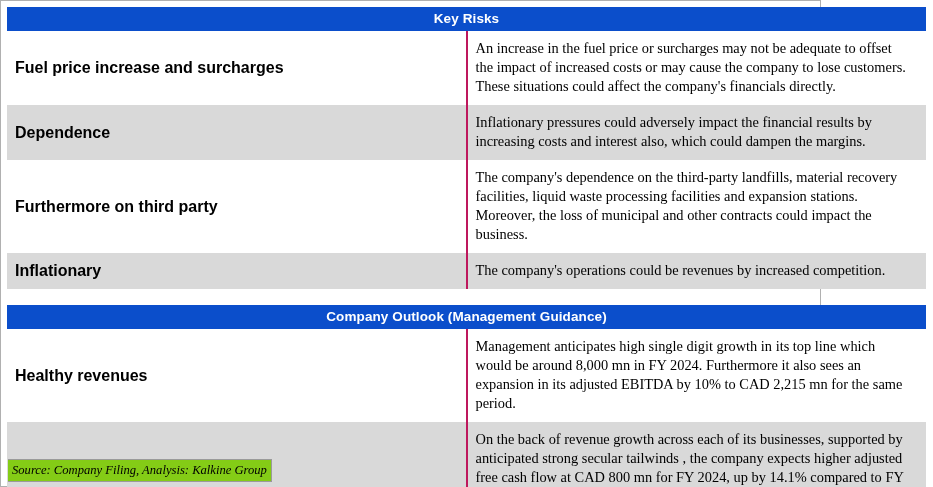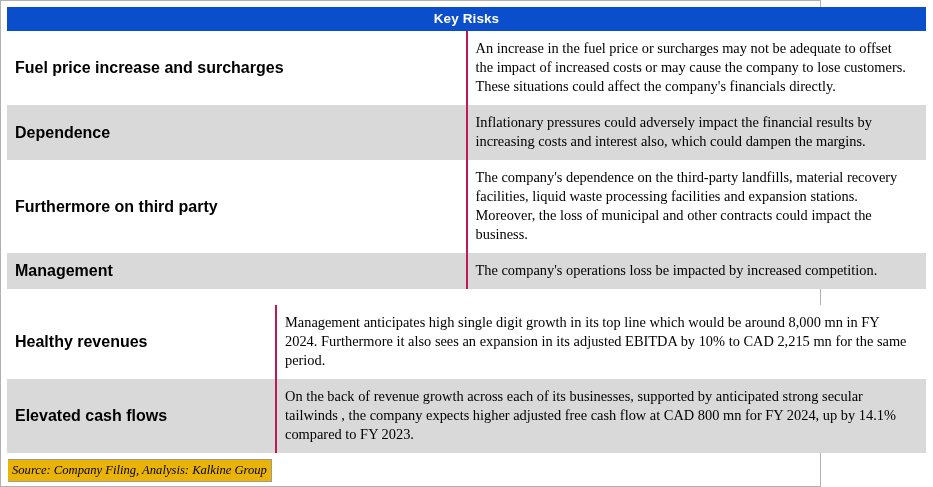--- a/index.html
+++ b/index.html
@@ -69,21 +69,21 @@
     font-family: "Liberation Serif", serif;
     font-style: italic;
     font-size: 12.6px;
     color: #000000;
     padding: 3px 4px 3px 4px;
     border-top: 1px solid #9a9a9a;
     border-bottom: 1px solid #9a9a9a;
     border-right: 1px solid #9a9a9a;
     display: inline-block;
     margin: 2px 0 0 1px;
-    background: #eab308;
+    background: #84cc16;
     line-height: 1.2;
   }
   .source-wrap {
     position: absolute;
     left: 6px;
     bottom: 4px;
   }
 </style>
 </head>
 <body>
@@ -102,30 +102,33 @@
       </tr>
       <tr class="row-gray">
         <td class="label">Dependence</td>
         <td class="desc">Inflationary pressures could adversely impact the financial results by increasing costs and interest also, which could dampen the margins.</td>
       </tr>
       <tr class="row-white">
         <td class="label">Furthermore on third party</td>
         <td class="desc">The company's dependence on the third-party landfills, material recovery facilities, liquid waste processing facilities and expansion stations. Moreover, the loss of municipal and other contracts could impact the business.</td>
       </tr>
       <tr class="row-gray">
-        <td class="label">Management</td>
-        <td class="desc">The company's operations loss be impacted by increased competition.</td>
+        <td class="label">Inflationary</td>
+        <td class="desc">The company's operations could be revenues by increased competition.</td>
       </tr>
     </tbody>
       </table>
 
     <div class="spacer"></div>
 
     <table class="block">
       <tbody>
+          <tr class="section-header">
+        <td colspan="2">Company Outlook (Management Guidance)</td>
+      </tr>
       <tr class="row-white">
         <td class="label">Healthy revenues</td>
         <td class="desc">Management anticipates high single digit growth in its top line which would be around 8,000 mn in FY 2024. Furthermore it also sees an expansion in its adjusted EBITDA by 10% to CAD 2,215 mn for the same period.</td>
       </tr>
       <tr class="row-gray">
         <td class="label">Elevated cash flows</td>
         <td class="desc">On the back of revenue growth across each of its businesses, supported by anticipated strong secular tailwinds , the company expects higher adjusted free cash flow at CAD 800 mn for FY 2024, up by 14.1% compared to FY 2023.</td>
       </tr>
     </tbody>
       </table>

